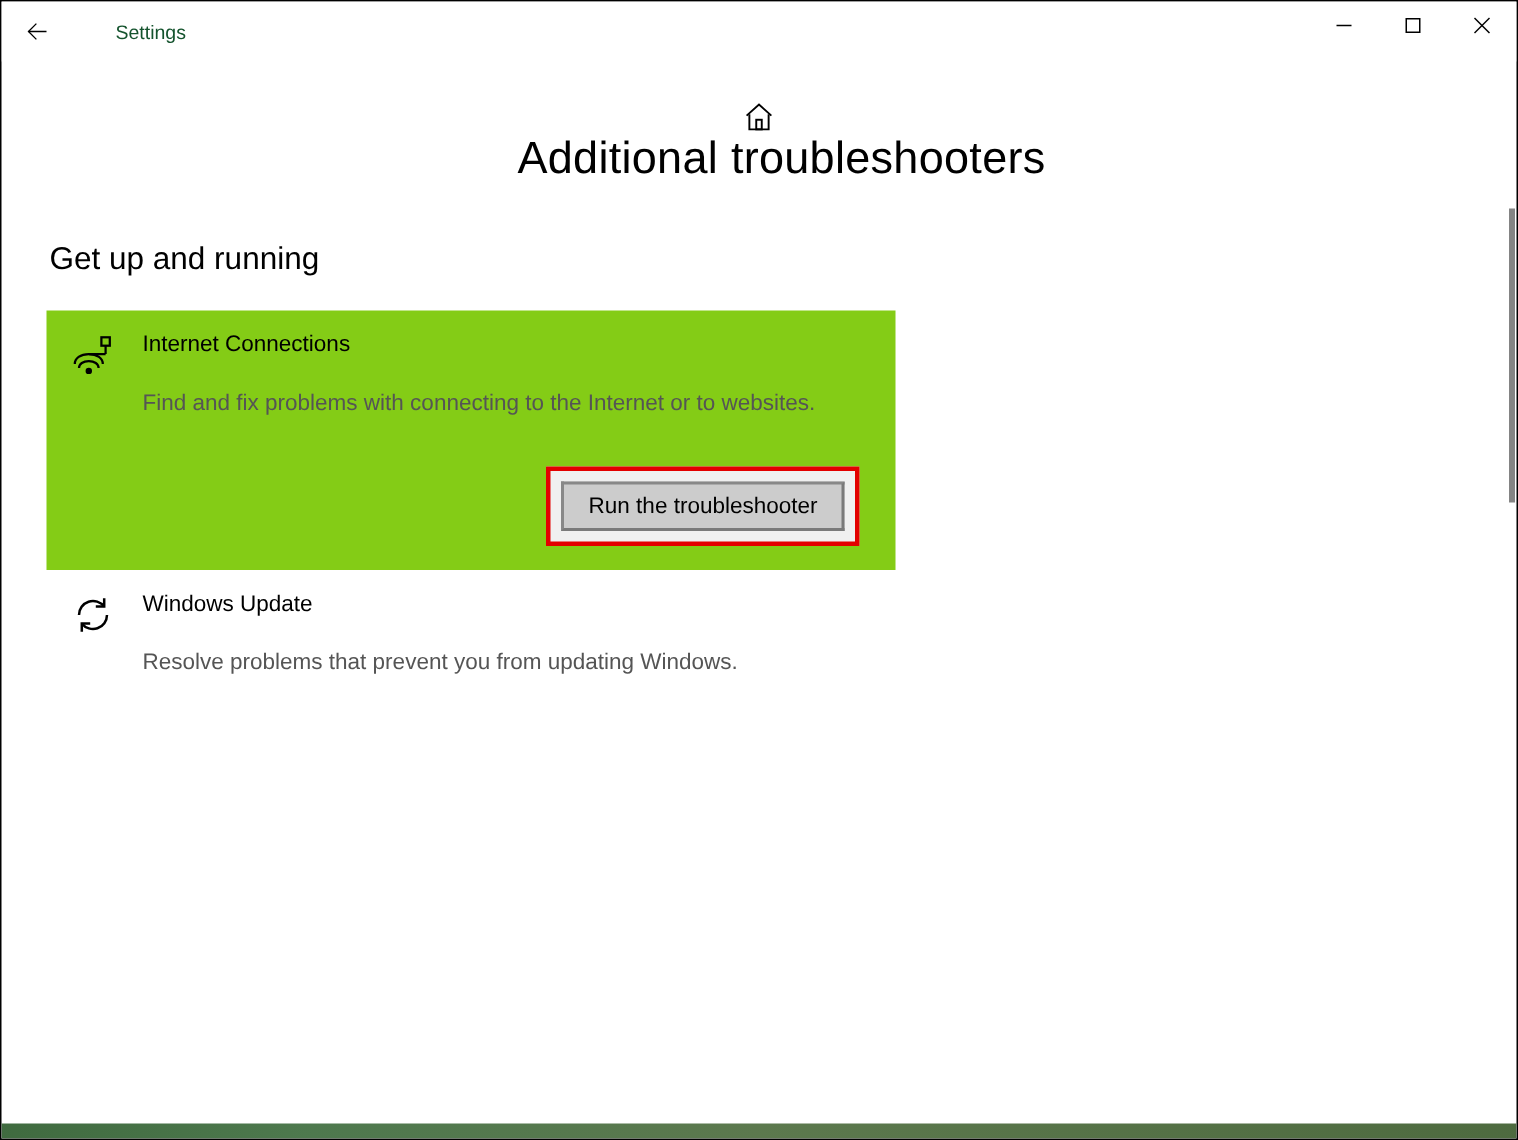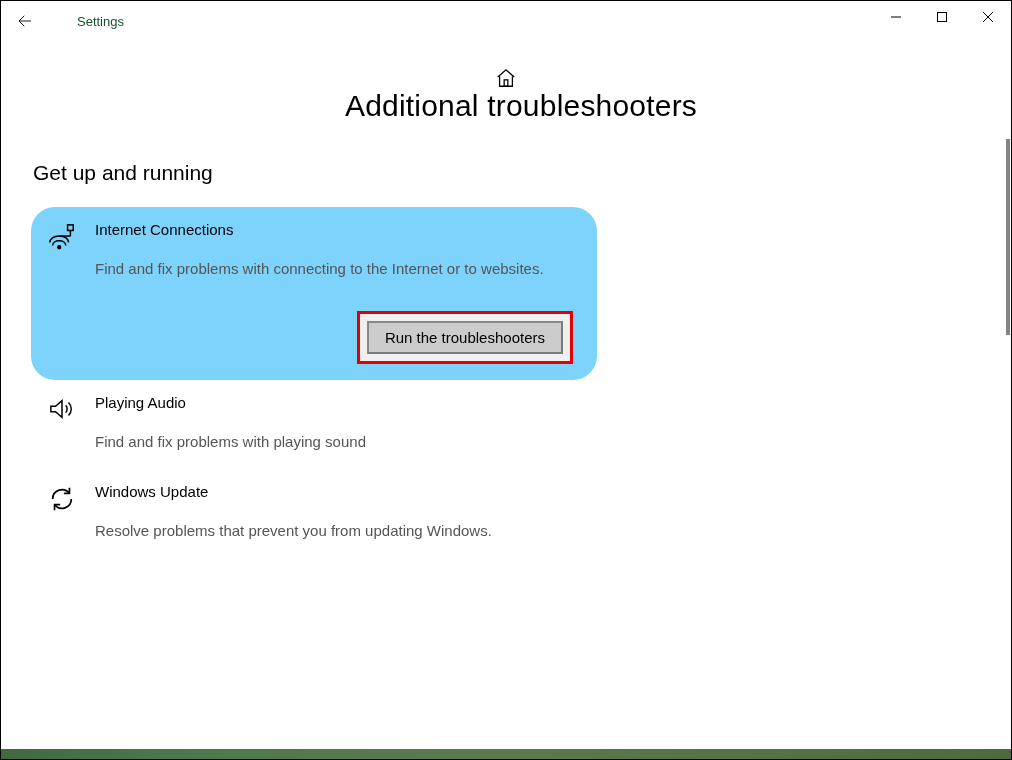--- a/index.html
+++ b/index.html
@@ -85,23 +85,22 @@
     margin: 0 0 22px 2px;
   }
 
   .item {
     display: flex;
     padding: 14px 18px 16px 14px;
     gap: 16px;
     width: 566px;
   }
   .item.selected {
-    background: #7dd3fc;
+    background: #84cc16;
     flex-direction: column;
-    border-radius: 24px;
   }
   .item.selected .item-row {
     display: flex;
     gap: 16px;
   }
   .item .icon {
     width: 34px;
     flex: 0 0 34px;
     display: flex;
     align-items: flex-start;
@@ -224,38 +223,25 @@
           <circle cx="13" cy="26" r="1.5" fill="#000"></circle>
         </svg>
       </div>
       <div class="text">
         <div class="name">Internet Connections</div>
         <div class="desc">Find and fix problems with connecting to the Internet or to websites.</div>
       </div>
     </div>
     <div class="btn-wrap">
       <div class="highlight-box">
-        <button class="run">Run the troubleshooters</button>
+        <button class="run">Run the troubleshooter</button>
       </div>
     </div>
   </div>
 
-  <div class="item">
-    <div class="icon">
-      <svg width="30" height="26" viewBox="0 0 32 28" fill="none" stroke="#000" stroke-width="1.6">
-        <path d="M4 11 H9 L16 5 V23 L9 17 H4 Z"></path>
-        <path d="M20 10 C22 12 22 16 20 18"></path>
-        <path d="M23 7 C27 11 27 17 23 21"></path>
-      </svg>
-    </div>
-    <div class="text">
-      <div class="name">Playing Audio</div>
-      <div class="desc">Find and fix problems with playing sound</div>
-    </div>
-  </div>
 
 
   <div class="item">
     <div class="icon">
       <svg width="30" height="28" viewBox="0 0 32 30" fill="none" stroke="#000" stroke-width="1.8">
         <path d="M6 15 A10 10 0 0 1 24 9"></path>
         <polyline points="24,3 24,9 18,9"></polyline>
         <path d="M26 15 A10 10 0 0 1 8 21"></path>
         <polyline points="8,27 8,21 14,21"></polyline>
       </svg>

